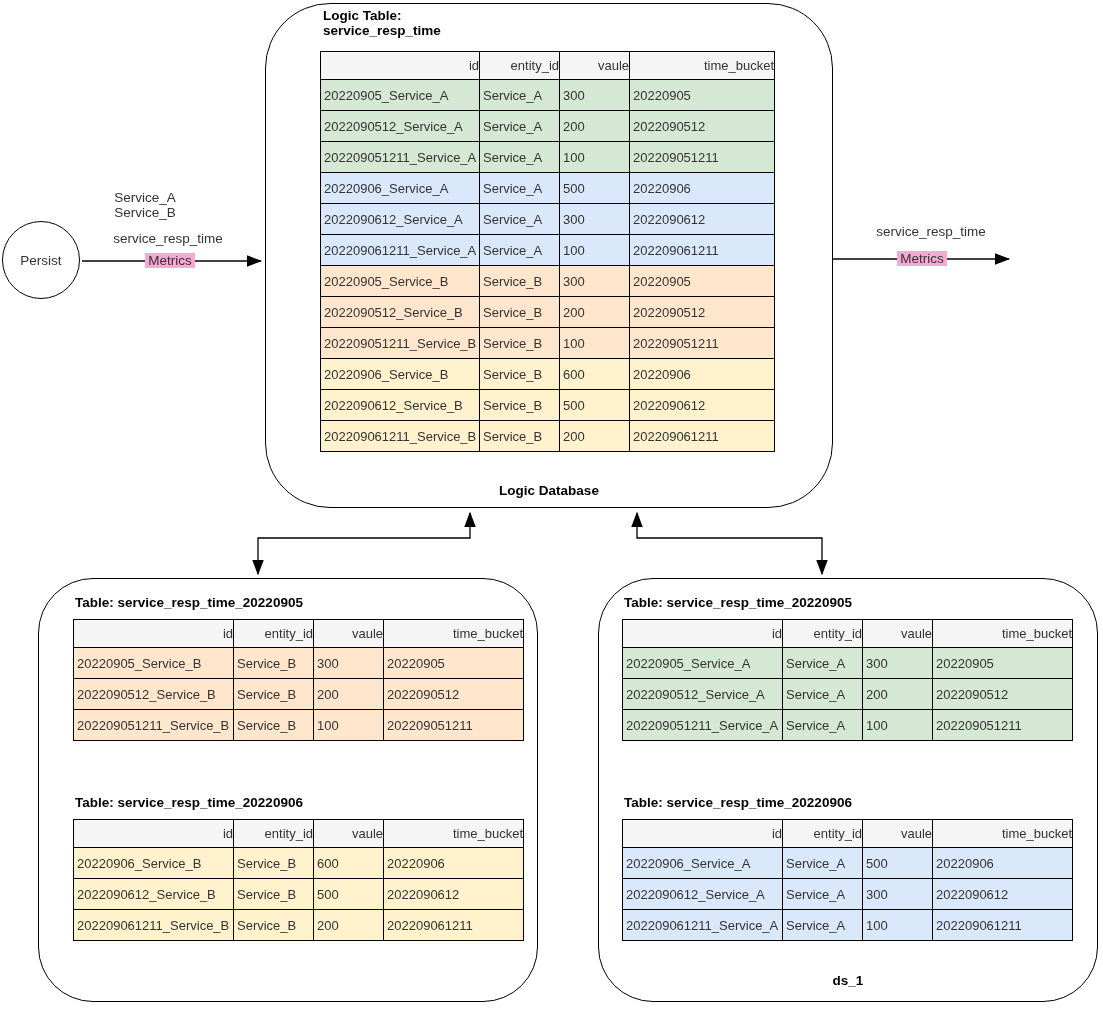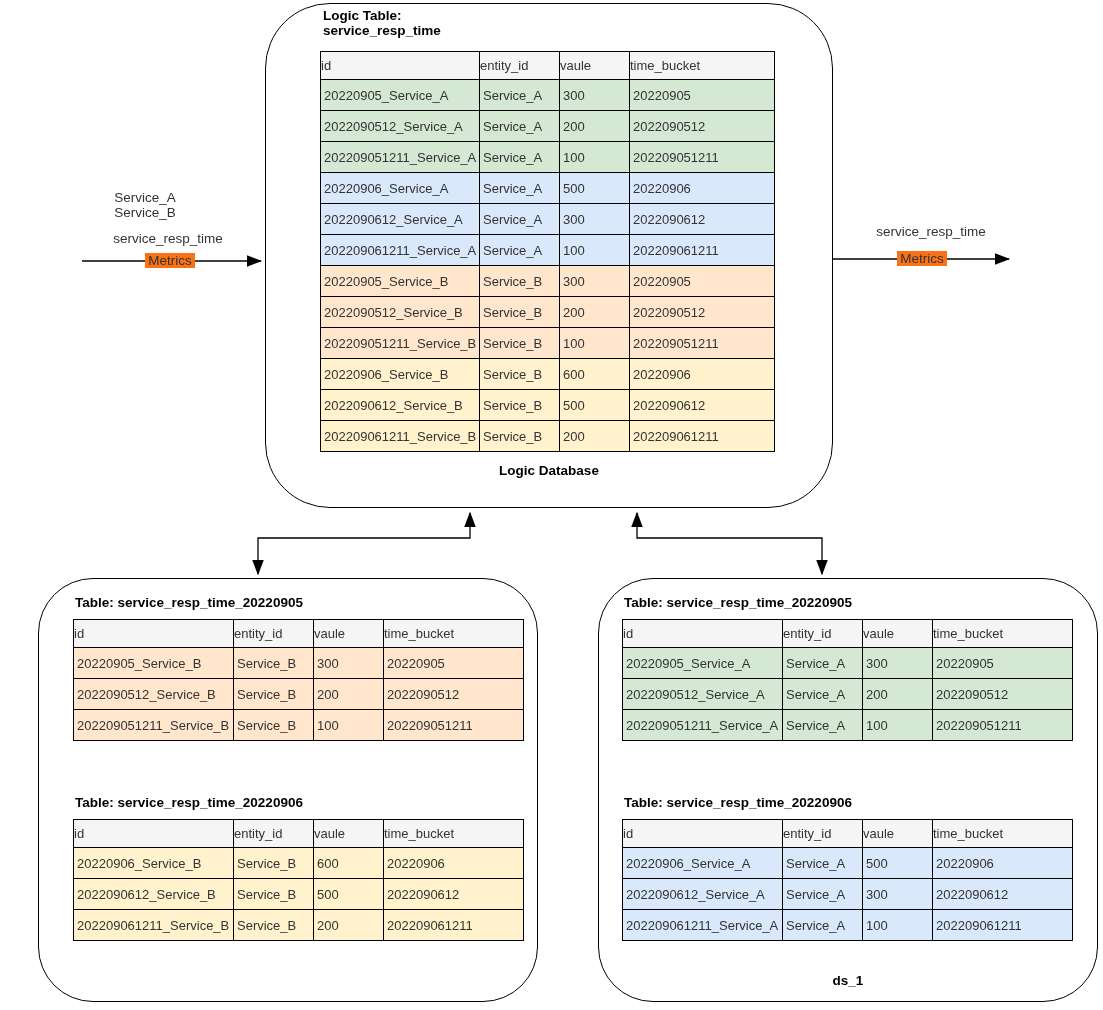--- a/index.html
+++ b/index.html
@@ -62,21 +62,21 @@
   table.dtable {
     border-collapse: collapse;
     table-layout: fixed;
     font-size: 13px;
     color: #333333;
   }
   table.dtable th {
     height: 28px;
     border: 1px solid #000000;
     font-weight: 400;
-    text-align: left;
+    text-align: right;
     padding: 0;
     overflow: hidden;
     white-space: nowrap;
   }
   table.dtable td {
     height: 31px;
     border: 1px solid #000000;
     text-align: left;
     vertical-align: middle;
     padding: 0 0 0 3px;
@@ -85,41 +85,44 @@
   }
   .edge-label {
     position: absolute;
     font-size: 13.5px;
     color: #333333;
     text-align: center;
     line-height: 15px;
     white-space: nowrap;
   }
   .metrics-pill span {
-    background: #f97316;
+    background: #f9a8d4;
     padding: 0 3px;
   }
 </style>
 </head>
 <body>
 
 <div class="canvas">
 
   <svg class="connectors" viewBox="0 0 1103 1010">
     <defs>
       <marker id="arr" viewBox="0 0 12 9" refX="11" refY="4.5" markerWidth="12" markerHeight="9" orient="auto-start-reverse">
         <path d="M0,0 L12,4.5 L0,9 Z" fill="#000000"></path>
       </marker>
     </defs>
     <path class="edge" d="M82,261 L261,261" marker-end="url(#arr)"></path>
     <path class="edge" d="M833,259 L1009,259" marker-end="url(#arr)"></path>
     <path class="edge" d="M470,513 L470,538 L258,538 L258,574" marker-start="url(#arr)" marker-end="url(#arr)"></path>
     <path class="edge" d="M637,513 L637,538 L822,538 L822,574" marker-start="url(#arr)" marker-end="url(#arr)"></path>
   </svg>
 
+  <div class="node-circle" style="left:2px; top:221px; width:78px; height:78px;">
+    <span>Persist</span>
+  </div>
 
 
   <div class="edge-label" style="left:85px; top:190px; width:120px;">
     <div>Service_A</div>
     <div>Service_B</div>
   </div>
   <div class="edge-label" style="left:98px; top:231px; width:140px;">service_resp_time</div>
   <div class="edge-label metrics-pill" style="left:120px; top:253px; width:100px;">
     <span>Metrics</span>
   </div>
@@ -219,21 +222,21 @@
             </tr>
             <tr style="background: rgb(255, 242, 204);">
               <td>202209061211_Service_B</td>
               <td>Service_B</td>
               <td>200</td>
               <td>202209061211</td>
             </tr>
           </tbody>
         </table>
       </div>
-    <div class="footer-label" style="bottom:29px;">Logic Database</div>
+    <div class="footer-label" style="bottom:9px;">Logic Database</div>
   </div>
 
   <div class="bigbox" style="left:38px; top:578px; width:500px; height:424px; border-radius:55px;">
     <div class="box-title" style="left:36px; top:16px;">Table: service_resp_time_20220905</div>
     <div class="tbl-wrap" style="left:34px; top:40px;">
         <table class="dtable" style="width: 450px;">
           <colgroup>
             <col style="width: 160px;">
             <col style="width: 80px;">
             <col style="width: 70px;">

